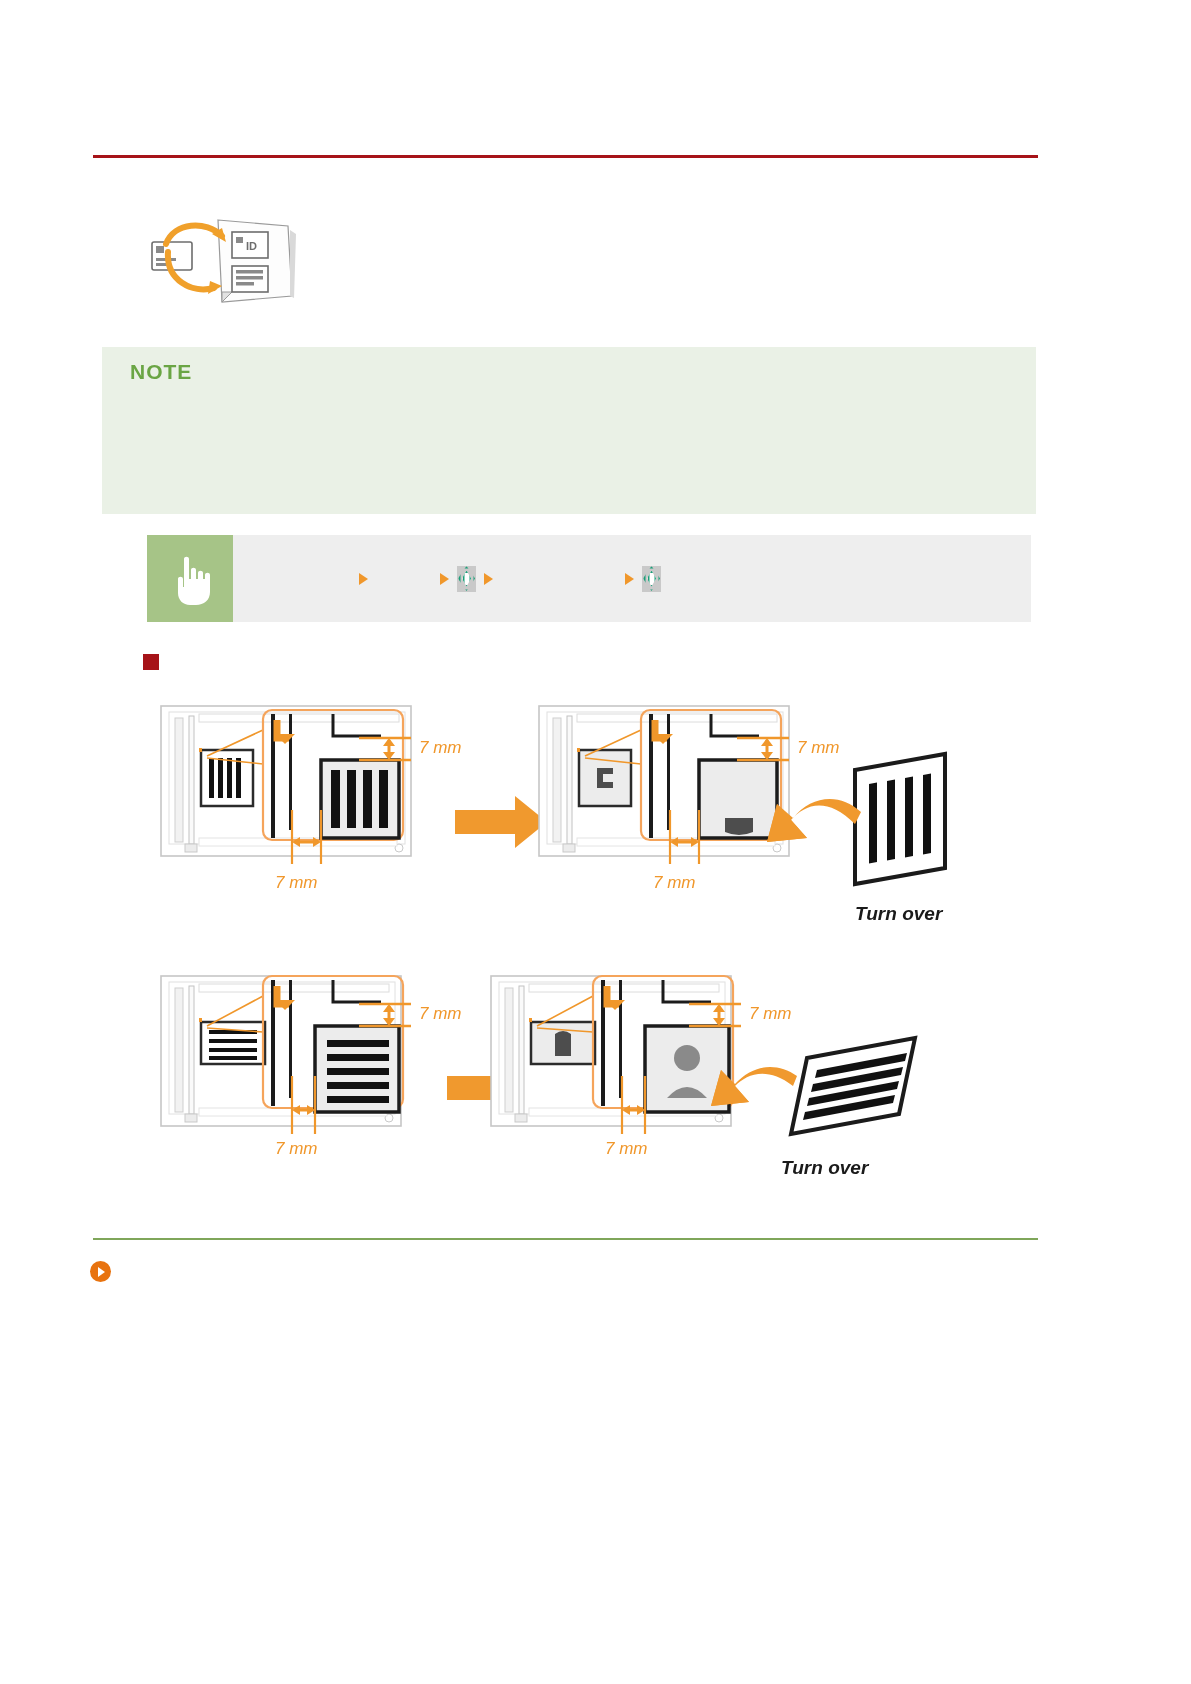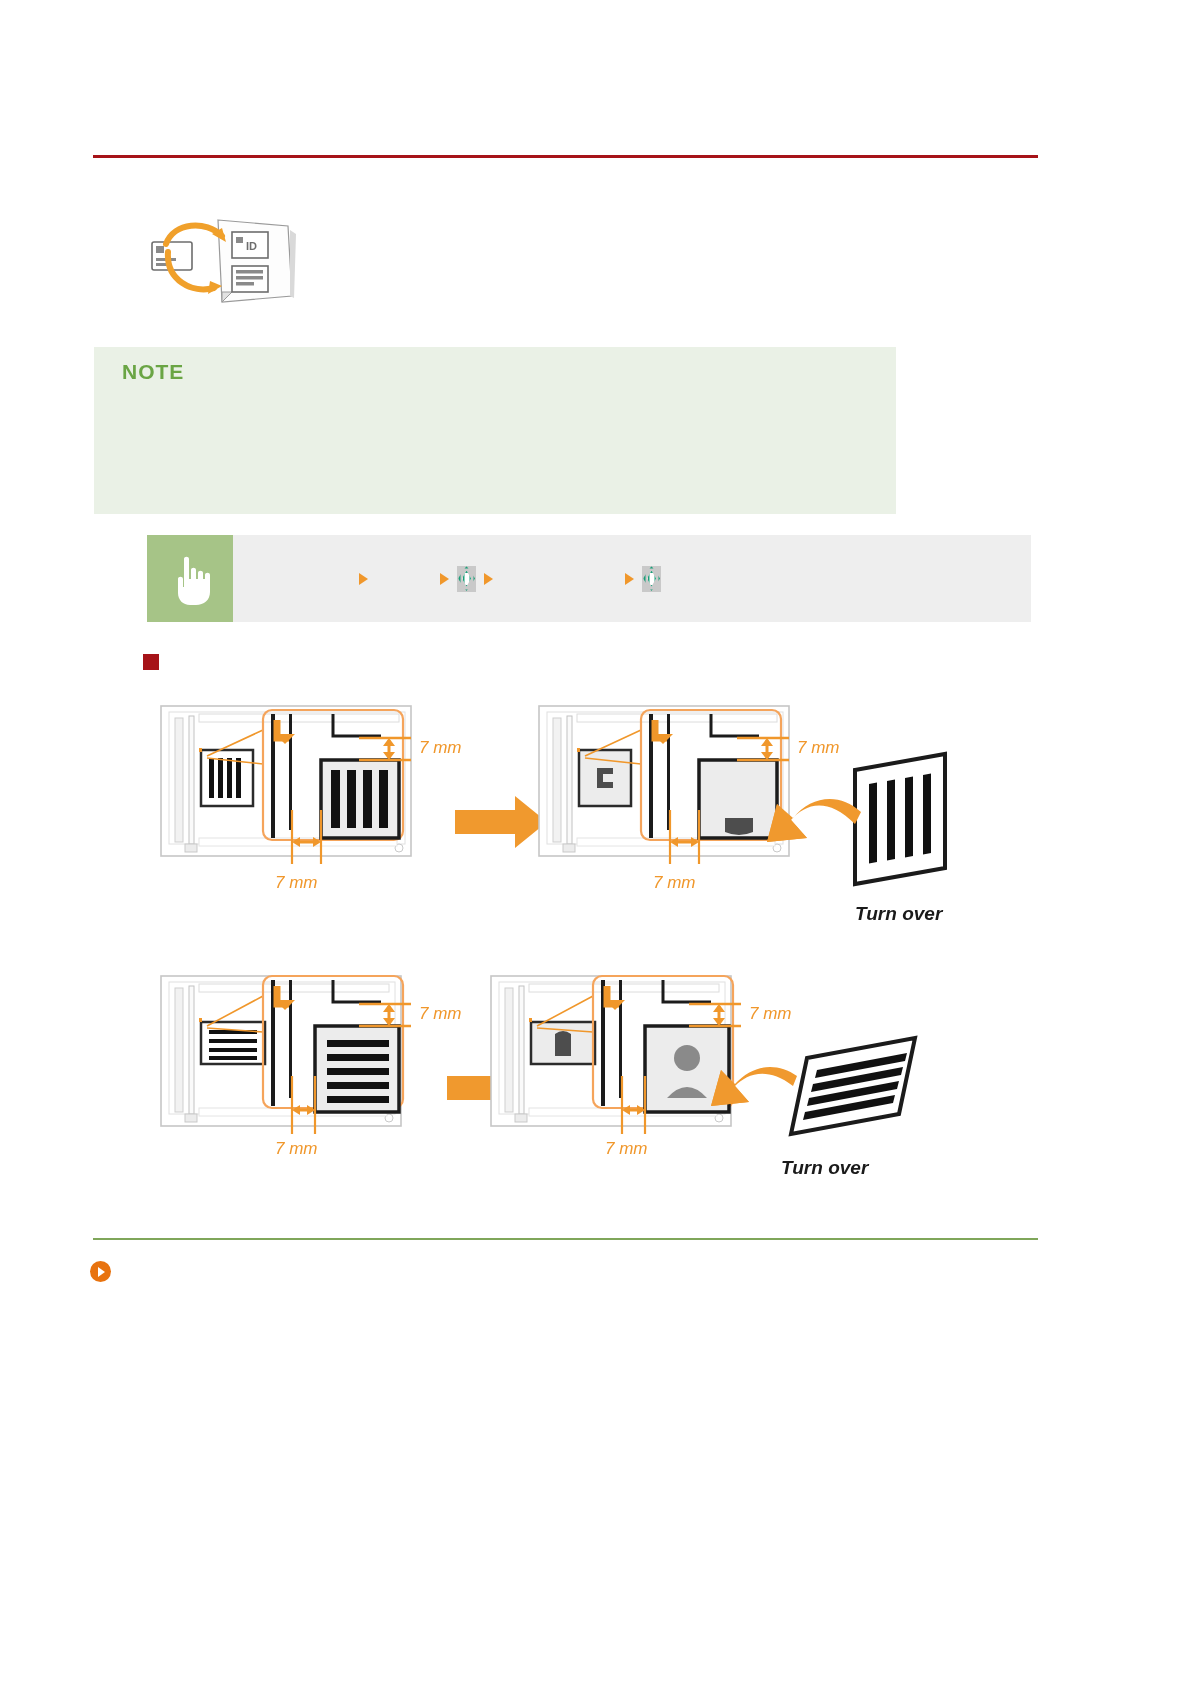--- a/index.html
+++ b/index.html
@@ -14,22 +14,23 @@
   .top-rule{
     position:absolute;left:93px;top:155px;width:945px;height:3px;
     background:#a61318;
   }
 
   
   .hero-icon{position:absolute;left:140px;top:208px;width:180px;height:100px;}
 
   
   .note-box{
-    position:absolute;left:94px;top:347px;width:802px;height:167px;
+    position:absolute;left:102px;top:347px;width:901px;height:167px;
     background:#eaf1e6;
+    padding-left:33px;
   }
   .note-title{
     position:absolute;left:28px;top:13px;
     font-size:21px;font-weight:bold;color:#6aa544;letter-spacing:1px;
   }
   .note-body{
     position:absolute;left:28px;top:52px;right:20px;
     font-size:13px;color:#333;line-height:1.7;
   }
 

